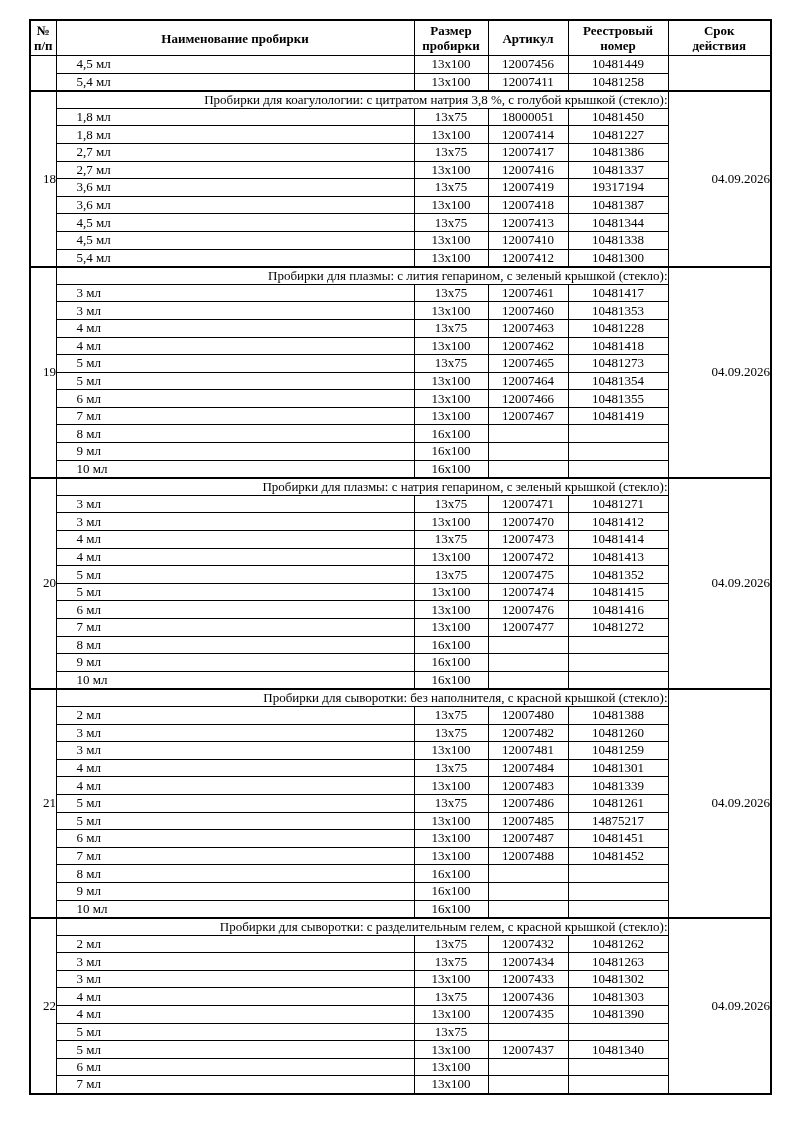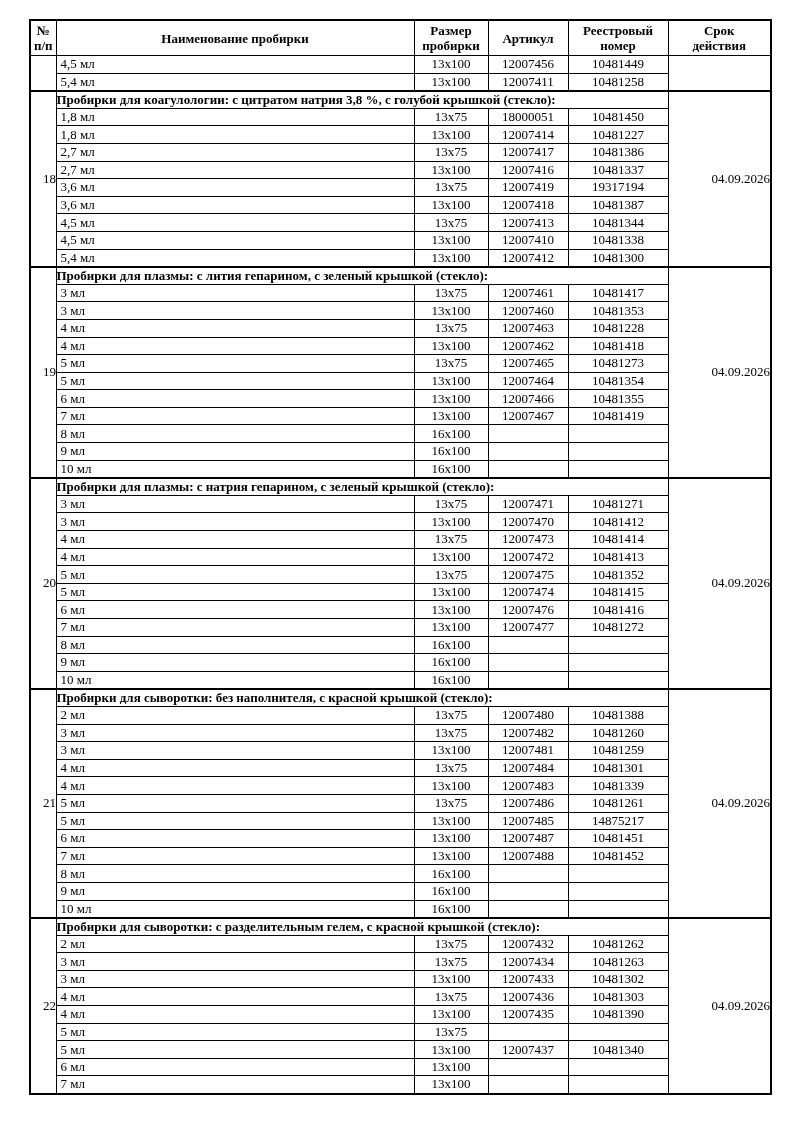--- a/index.html
+++ b/index.html
@@ -39,31 +39,31 @@
     text-align: center;
     vertical-align: middle;
     white-space: pre-line;
   }
   .tube-table tbody tr { height: 17.6px; }
   .tube-table tbody td {
     font-size: 13px;
     line-height: 16px;
     vertical-align: middle;
   }
-  td.cell-name  { text-align: left; padding-left: 4px; }
+  td.cell-name  { text-align: left; padding-left: 20px; }
   td.cell-mid   { text-align: center; }
   td.cell-num   {
     text-align: right;
     padding-left: 12px;
     vertical-align: top;
     line-height: 17px;
   }
   td.cell-title {
-    font-weight: bold;
-    text-align: left;
+    font-weight: normal;
+    text-align: right;
   }
   td.cell-srok  { text-align: right; }
   tr.section-start td { border-top: 2px solid #000; }
 </style>
 </head>
 <body>
 
 <div class="page">
   <table class="tube-table">
     <colgroup>

